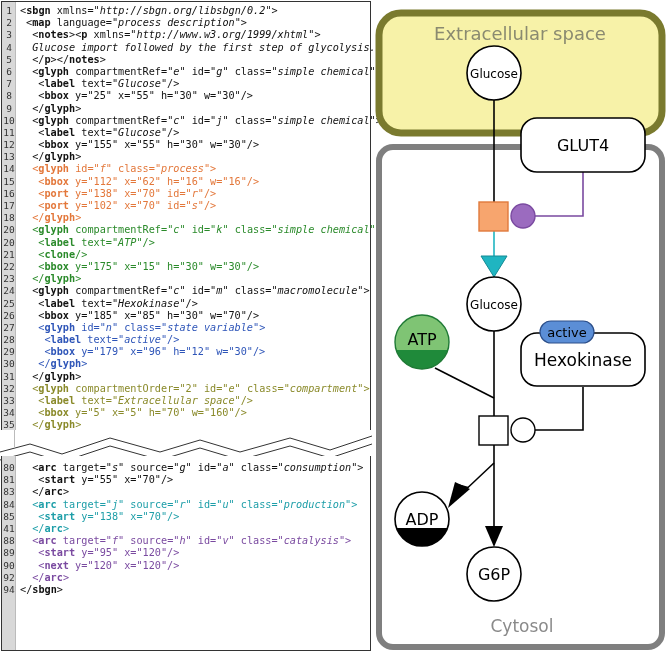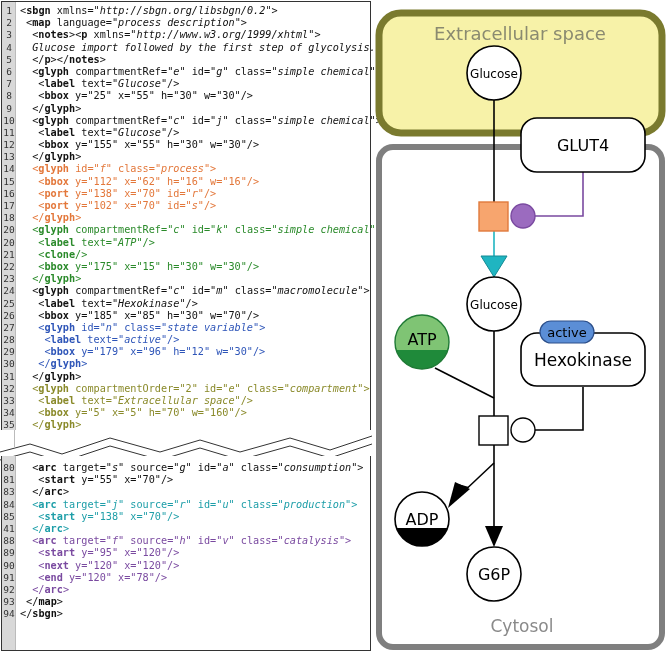--- a/index.html
+++ b/index.html
@@ -95,23 +95,21 @@
   <div class="code-lines" id="code-bottom">
       <div class="line"><span class="ln">80</span><span class="code t-black" style="left: 30.2px;"><span>&lt;</span><b>arc</b><span> target="</span><i>s</i><span>" source="</span><i>g</i><span>" id="</span><i>a</i><span>" class="</span><i>consumption</i><span>"&gt;</span></span></div>
       <div class="line"><span class="ln">81</span><span class="code t-black" style="left: 36.3px;"><span>&lt;</span><b>start</b><span> y="55" x="70"/&gt;</span></span></div>
       <div class="line"><span class="ln">83</span><span class="code t-black" style="left: 30.2px;"><span>&lt;/</span><b>arc</b><span>&gt;</span></span></div>
       <div class="line"><span class="ln">84</span><span class="code t-teal" style="left: 30.2px;"><span>&lt;</span><b>arc</b><span> target="</span><i>j</i><span>" source="</span><i>r</i><span>" id="</span><i>u</i><span>" class="</span><i>production</i><span>"&gt;</span></span></div>
       <div class="line"><span class="ln">85</span><span class="code t-teal" style="left: 36.3px;"><span>&lt;</span><b>start</b><span> y="138" x="70"/&gt;</span></span></div>
       <div class="line"><span class="ln">41</span><span class="code t-teal" style="left: 30.2px;"><span>&lt;/</span><b>arc</b><span>&gt;</span></span></div>
       <div class="line"><span class="ln">88</span><span class="code t-purple" style="left: 30.2px;"><span>&lt;</span><b>arc</b><span> target="</span><i>f</i><span>" source="</span><i>h</i><span>" id="</span><i>v</i><span>" class="</span><i>catalysis</i><span>"&gt;</span></span></div>
       <div class="line"><span class="ln">89</span><span class="code t-purple" style="left: 36.3px;"><span>&lt;</span><b>start</b><span> y="95" x="120"/&gt;</span></span></div>
       <div class="line"><span class="ln">90</span><span class="code t-purple" style="left: 36.3px;"><span>&lt;</span><b>next</b><span> y="120" x="120"/&gt;</span></span></div>
-      <div class="line"><span class="ln">91</span><span class="code t-purple" style="left: 36.3px;"><span>&lt;</span><b>end</b><span> y="120" x="78"/&gt;</span></span></div>
       <div class="line"><span class="ln">92</span><span class="code t-purple" style="left: 30.2px;"><span>&lt;/</span><b>arc</b><span>&gt;</span></span></div>
-      <div class="line"><span class="ln">93</span><span class="code t-black" style="left: 24.1px;"><span>&lt;/</span><b>map</b><span>&gt;</span></span></div>
       <div class="line"><span class="ln">94</span><span class="code t-black" style="left: 18px;"><span>&lt;/</span><b>sbgn</b><span>&gt;</span></span></div>
     </div>
 </div>
 
 <div class="diagram">
   <svg width="296" height="652" viewBox="0 0 296 652">
 
     <rect id="comp-ext" x="9" y="13" width="283" height="120" rx="22" ry="22" stroke-width="7" fill="#f7f2a8" stroke="#7a7a2e"></rect>
     <text id="comp-ext-label" x="150" y="40" text-anchor="middle" font-size="18" fill="#8a8a70">Extracellular space</text>
 

